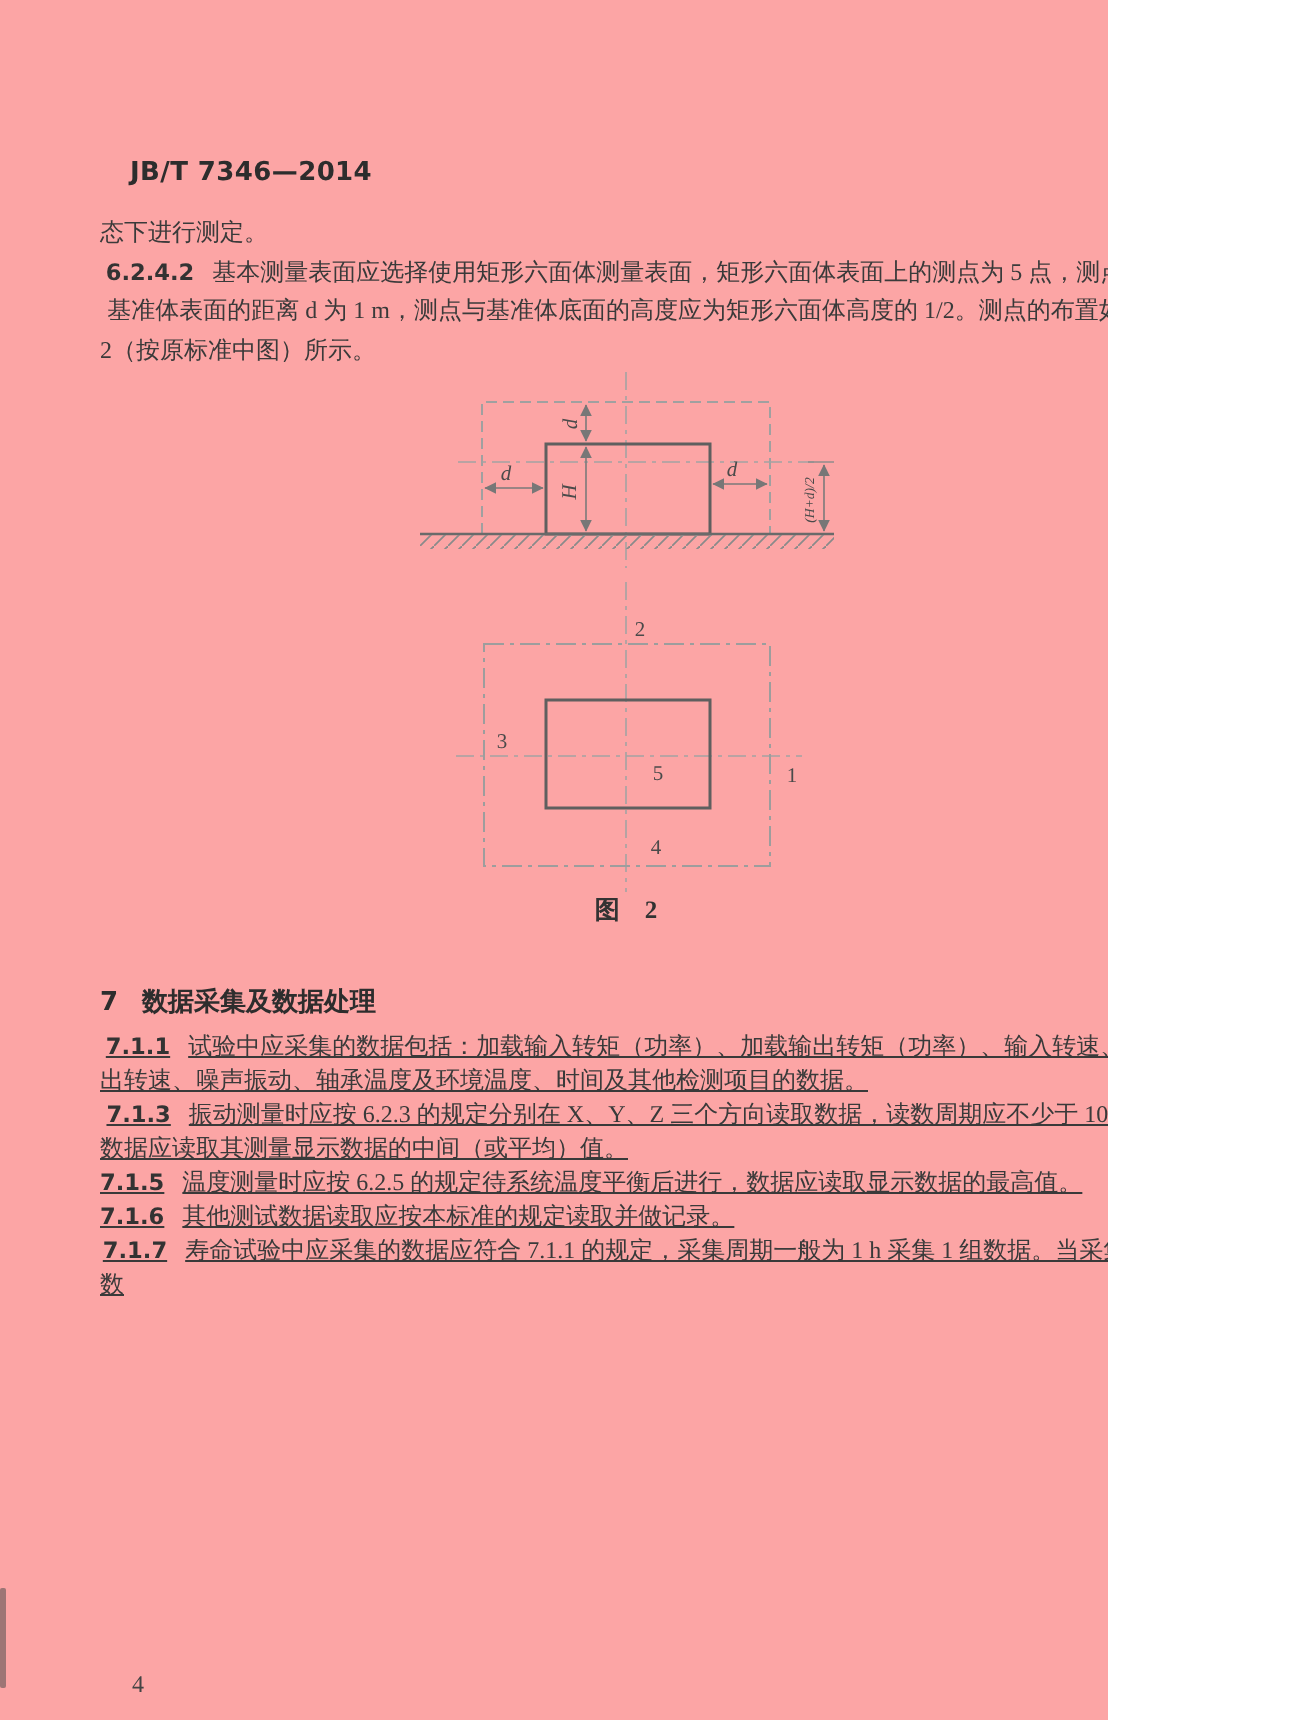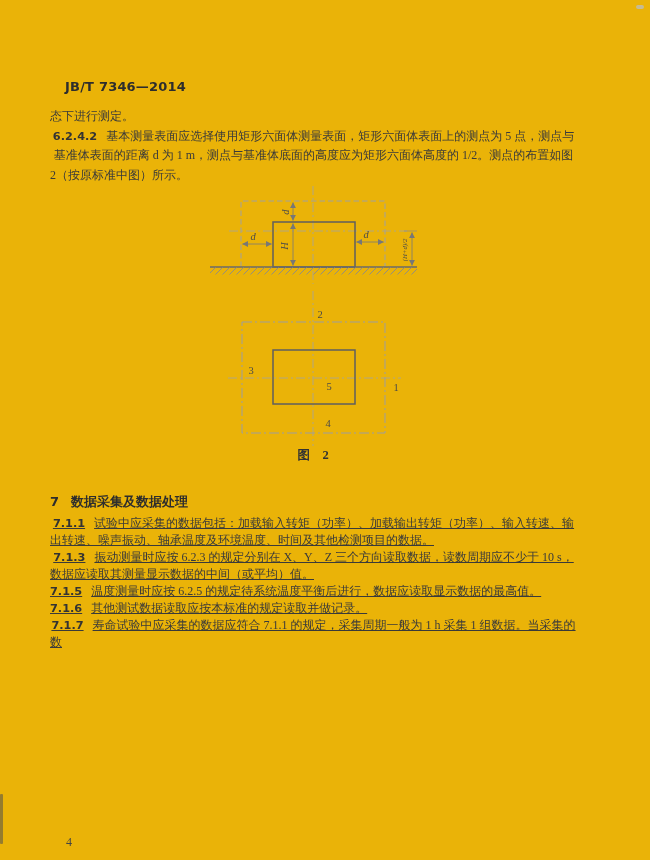--- a/index.html
+++ b/index.html
@@ -1,18 +1,18 @@
 <!DOCTYPE html>
 <html><head>
 <meta charset="utf-8">
 <style>
   html,body{margin:0;padding:0;}
   .page{
-    position:relative;width:650px;height:860px;overflow:hidden;
-    background:#eab308;color:#3c3c3c;
+    position:relative;width:554px;height:860px;overflow:hidden;
+    background:#fca5a5;color:#3c3c3c;
     font-family:"Liberation Serif","DejaVu Serif",serif;
   }
   .doc-number{
     position:absolute;left:65px;top:79px;
     font-family:"DejaVu Sans","Liberation Sans",sans-serif;
     font-weight:700;font-size:13px;color:#2d2d2d;letter-spacing:.2px;
   }
   .body{
     position:absolute;left:50px;top:107px;width:527px;
     font-size:12px;line-height:19.5px;text-align:justify;

